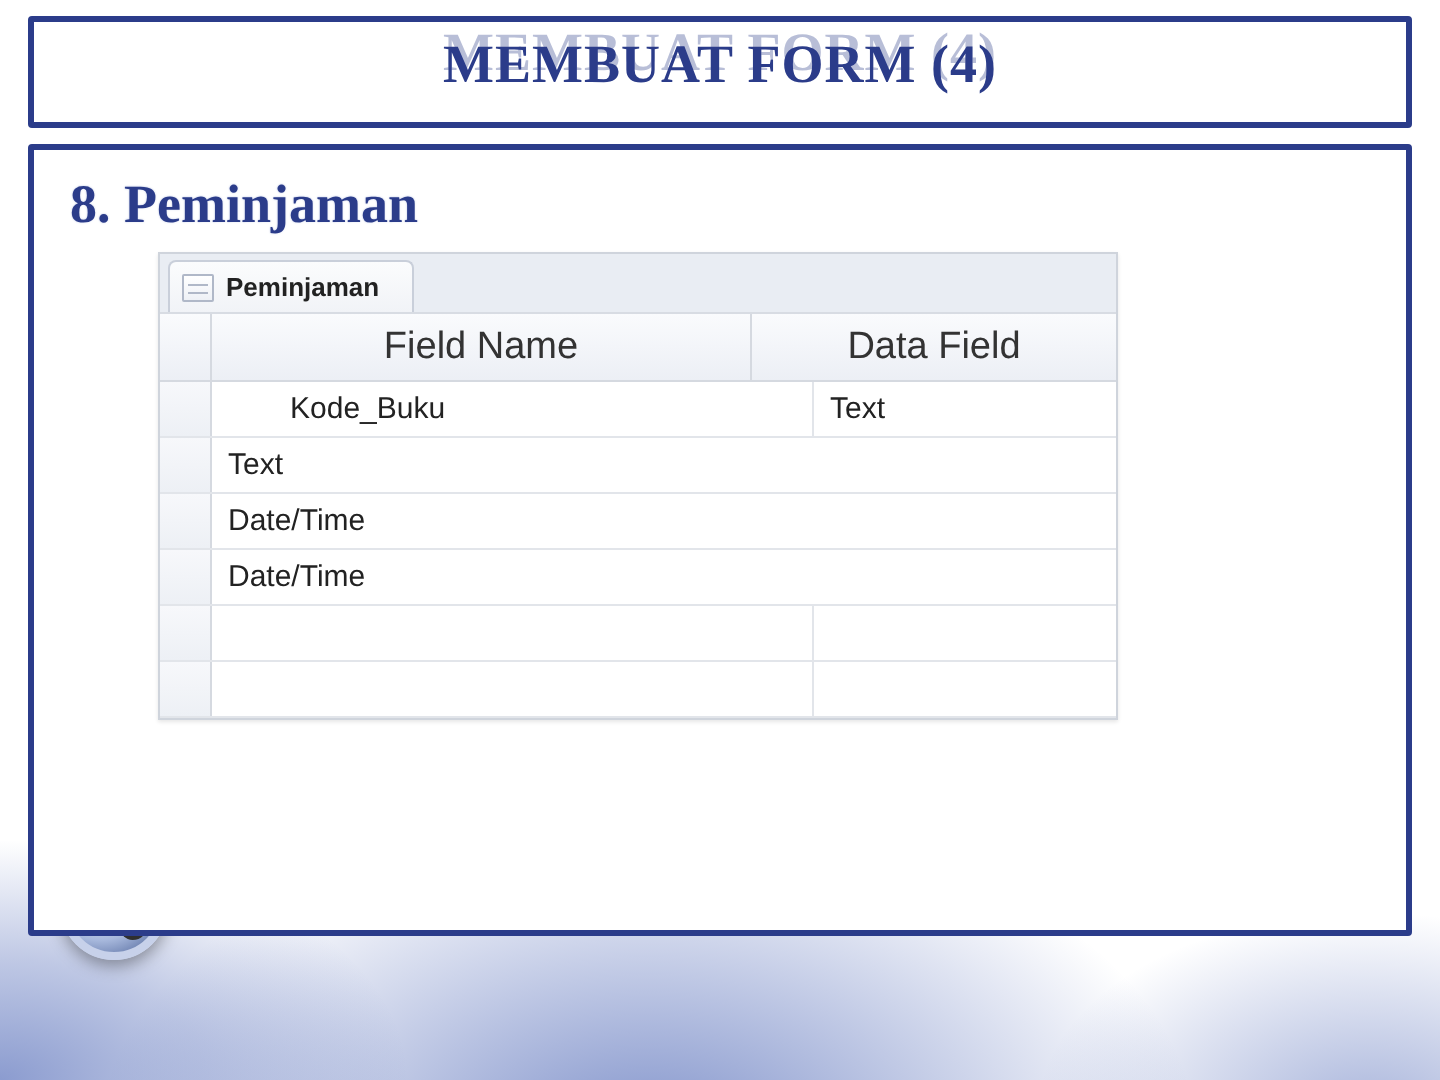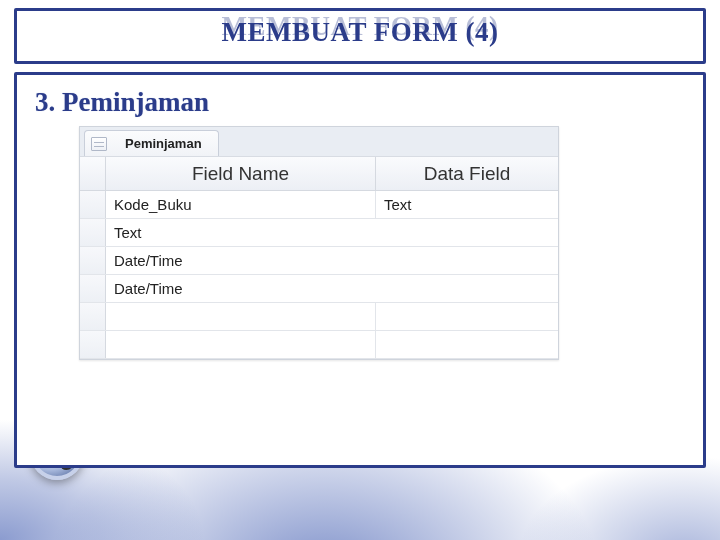--- a/index.html
+++ b/index.html
@@ -123,21 +123,21 @@
   }
   .access-tab {
     height: 26px;
     background: linear-gradient(#fbfcfd, #f1f3f7);
     border: 1px solid #c9cfda;
     border-bottom: none;
     border-radius: 4px 4px 0 0;
     display: flex;
     align-items: center;
     padding: 0 16px 0 6px;
-    gap: 18px;
+    gap: 6px;
   }
   .tab-icon {
     width: 16px; height: 14px;
     background: linear-gradient(#fff,#eef1f6);
     border: 1px solid #b0b8c8;
     border-radius: 1px;
     position: relative;
   }
   .tab-icon::before, .tab-icon::after {
     content: "";
@@ -188,39 +188,39 @@
   }
   .cell {
     border-right: 1px solid #e2e5ea;
     display: flex;
     align-items: center;
     padding: 0 8px;
     font-family: Tahoma, Arial, sans-serif;
     font-size: 15px;
     color: #222;
   }
-  .cell.fn { width: 270px; flex: 0 0 270px; }
+  .cell.fn { width: 270px; flex: 0 0 270px; margin-left: 31px; }
   .cell.dt { flex: 1; border-right: none; }
 </style>
 </head>
 <body>
 
 <div class="bg"></div>
 
 <div class="globe-wrap">
   <div class="globe"></div>
 </div>
 
 <div class="titlebar">
   <div class="title-shadow">MEMBUAT FORM (4)</div>
   <div class="title-main">MEMBUAT FORM (4)</div>
 </div>
 
 <div class="panel">
-  <div class="section-heading">3. Peminjaman</div>
+  <div class="section-heading">8. Peminjaman</div>
 
   <div class="access">
     <div class="access-tabrow">
       <div class="access-tab">
         <span class="tab-icon"></span>
         <span class="tab-label">Peminjaman</span>
       </div>
     </div>
     <div class="access-grid">
       <div class="grid-header">

